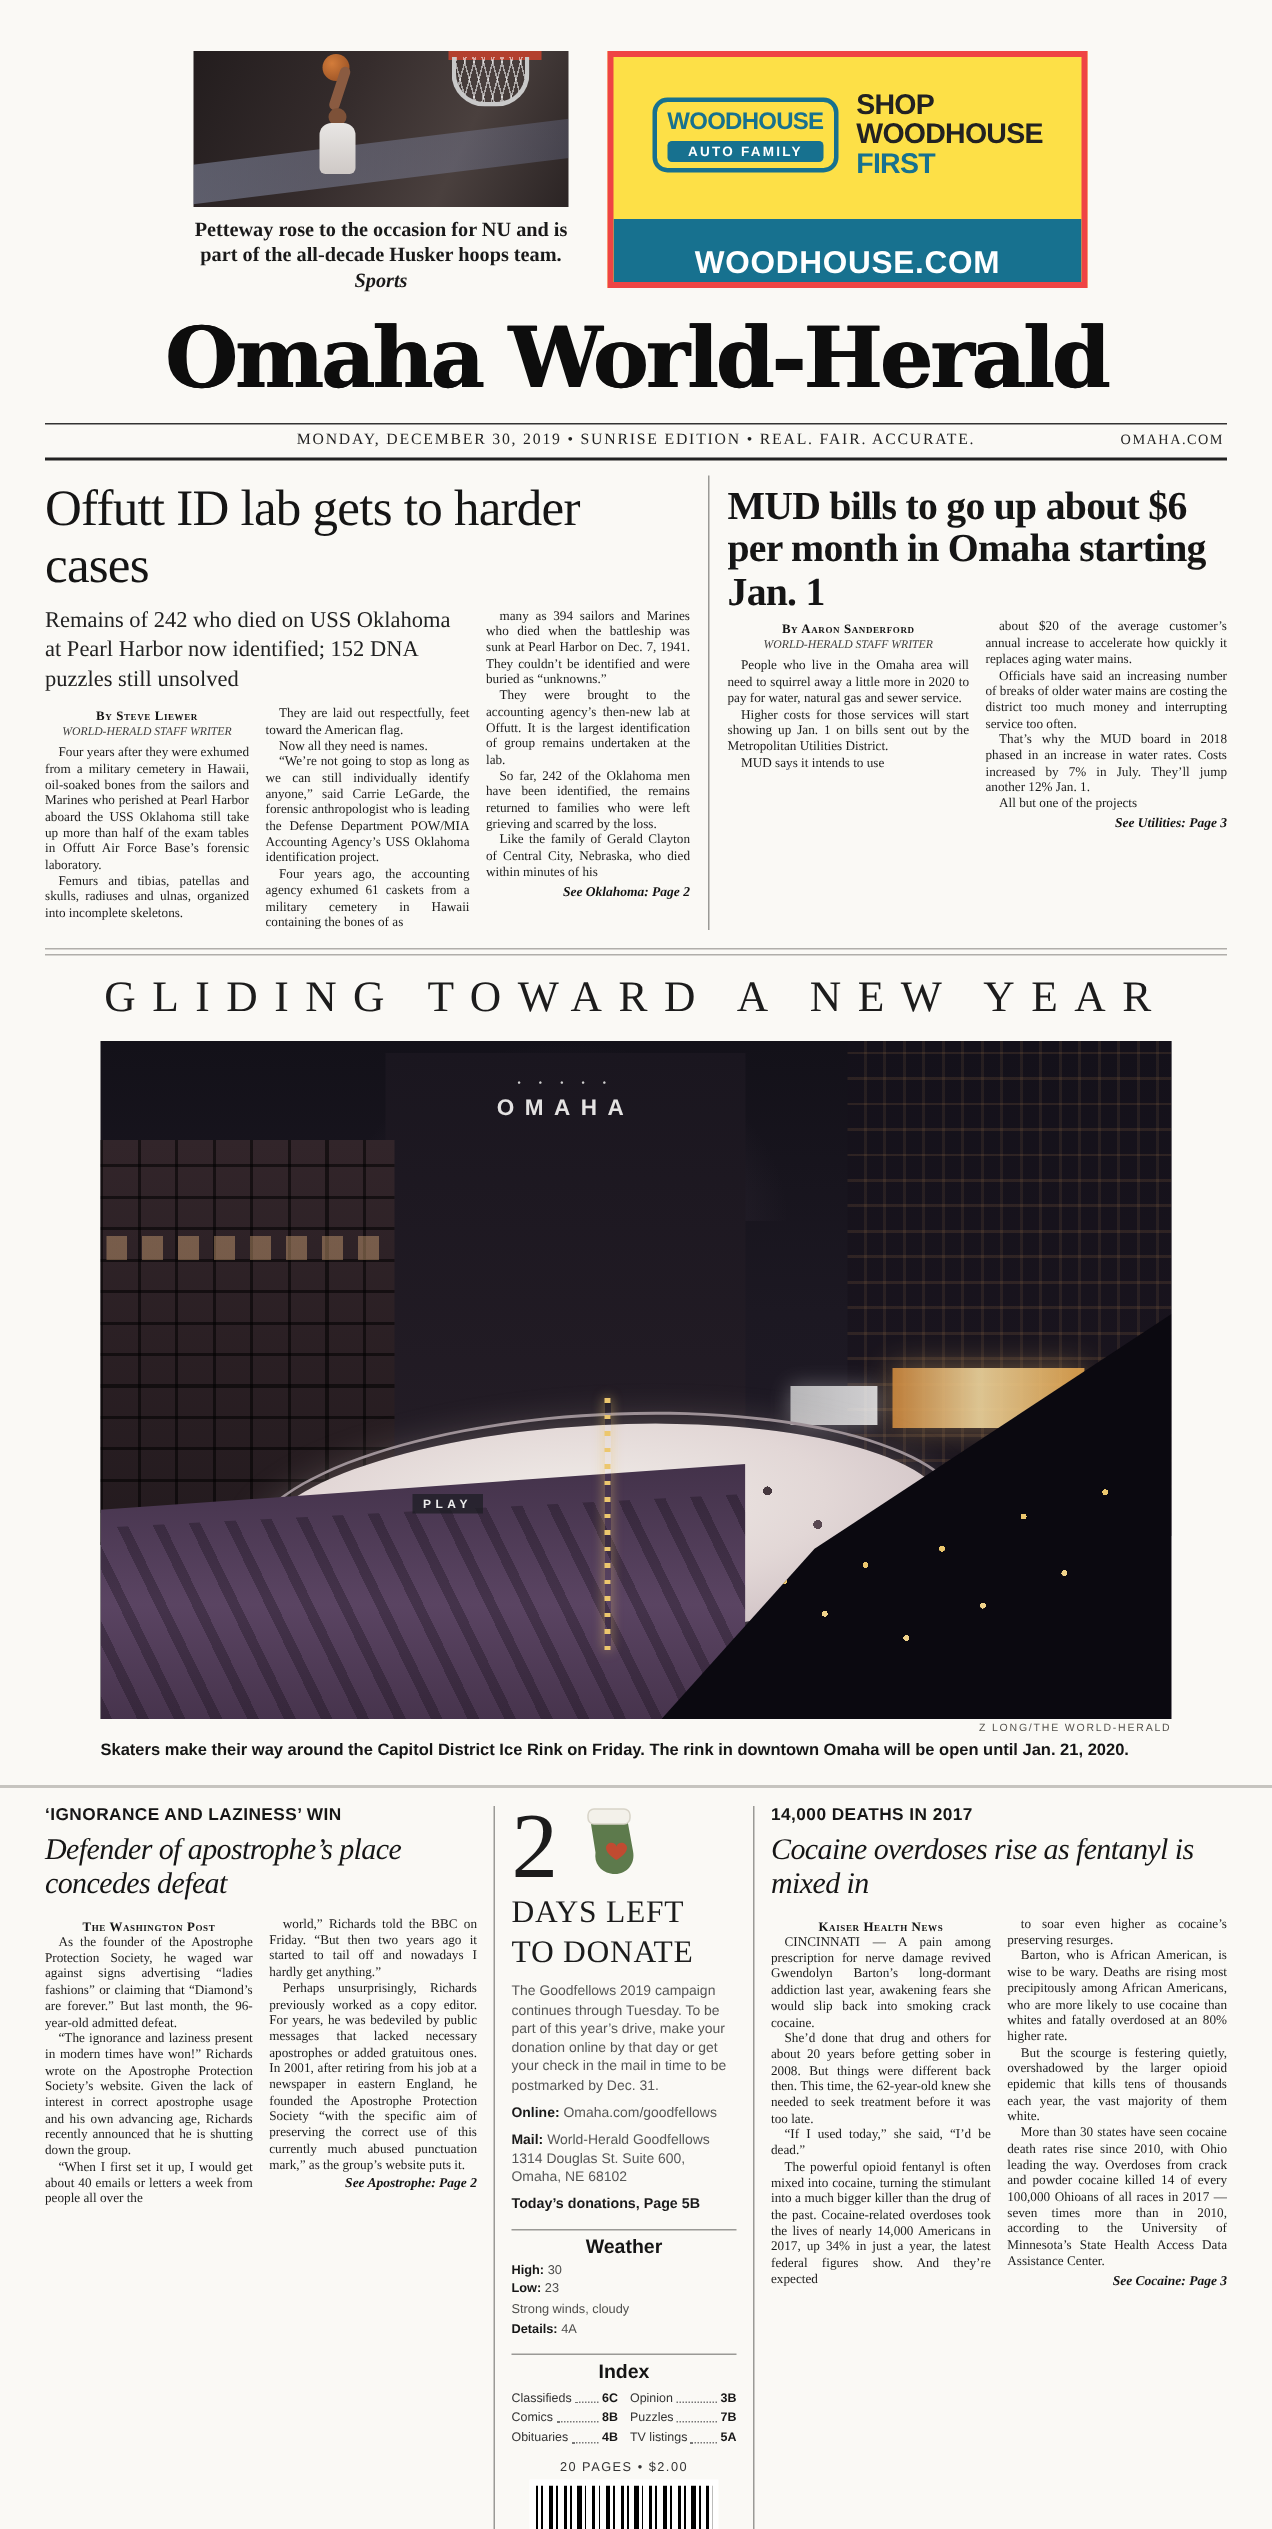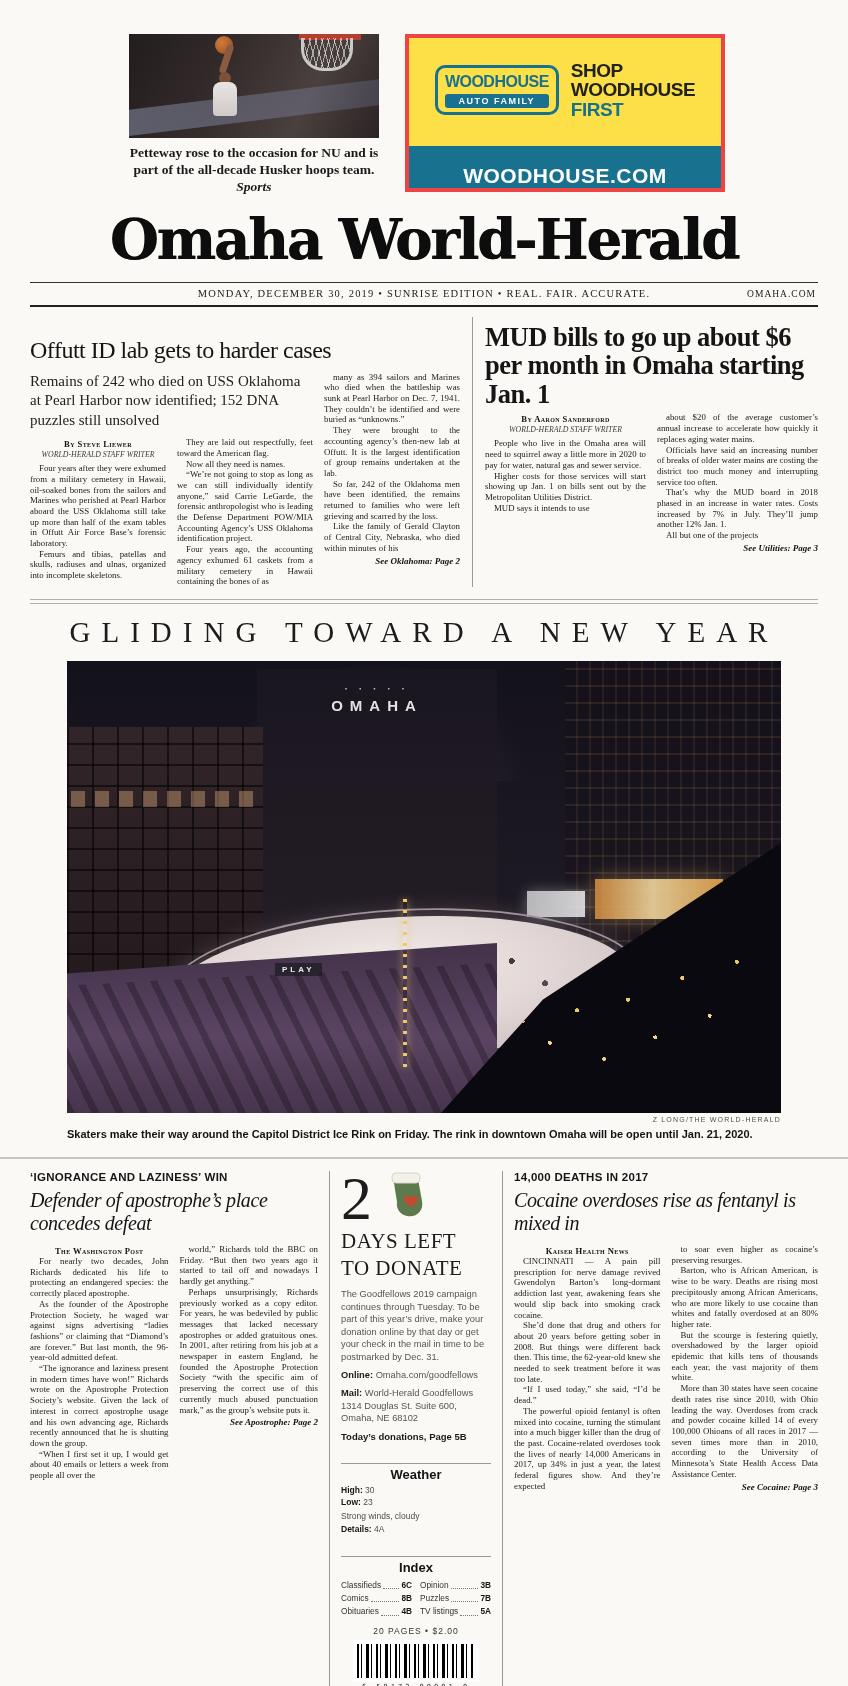--- a/index.html
+++ b/index.html
@@ -45,21 +45,21 @@
   .byline-org{text-align:center;font-size:7.8px;font-style:italic;font-variant:small-caps;color:#3d3d3d;margin:1px 0 4px;}
   .cols{display:flex;gap:11px;}
   .col{flex:1;min-width:0;}
   .para{margin:0;text-indent:9px;text-align:justify;font-size:8.8px;line-height:10.7px;color:#1b1b1b;}
   .see{font-size:9px;font-weight:bold;font-style:italic;text-align:right;margin-top:2px;}
   .kicker{font:bold 11.5px "Liberation Sans",sans-serif;letter-spacing:0.3px;color:#161616;margin-bottom:6px;}
 
   
   .main-grid{display:grid;grid-template-columns:430px 1px 1fr;column-gap:12px;margin-bottom:12px;}
   .vrule{background:#9a9a96;width:1px;}
-  .offutt-hl{font-size:24px;letter-spacing:-0.5px;margin:20px 0 8px;}
+  .offutt-hl{font-size:34px;letter-spacing:-0.5px;margin:4px 0 8px;}
   .offutt-body{display:flex;gap:11px;}
   .offutt-leftgroup{width:283px;flex:none;}
   .subhead{font-size:15px;line-height:1.3;color:#222;margin:0 0 7px;}
   .mud-hl{font-size:26.5px;line-height:1.08;letter-spacing:-0.5px;font-weight:bold;margin:6px 0 4px;}
 
   
   .double-rule{border-top:1px solid #b0aeaa;border-bottom:1px solid #b0aeaa;height:3px;margin:10px 0 12px;}
   .feature-hl{text-align:center;font-size:29px;letter-spacing:11px;font-weight:normal;color:#1c1c1c;margin:2px 0 12px;}
   .feature-photo{width:714px;height:452px;margin:0 auto;position:relative;overflow:hidden;
      background:linear-gradient(180deg,#131119 0%,#1c1822 40%,#221c28 100%);}
@@ -126,21 +126,21 @@
   .bottom-rule{border-top:2px solid #c6c4bf;margin:16px -30px 0;}
   .bottom-grid{display:grid;grid-template-columns:288px 1px 150px 1px 1fr;column-gap:11px;padding-top:12px;}
   .bottom-hl{font-size:20px;line-height:1.12;letter-spacing:-0.4px;margin:0 0 10px;font-style:italic;}
   .gf-top{display:flex;align-items:flex-start;gap:8px;margin-bottom:2px;}
   .gf-days{font-size:62px;line-height:0.9;font-family:"Liberation Serif",serif;color:#1c1c1c;}
   .gf-line{font-size:21px;letter-spacing:0.5px;color:#1c1c1c;margin-top:2px;}
   .gf-body{font:9.3px/1.35 "Liberation Sans",sans-serif;color:#555;margin-top:7px;}
   .gf-contact{font:9.3px/1.3 "Liberation Sans",sans-serif;color:#555;margin-top:6px;}
   .gf-contact b{color:#1a1a1a;}
   .gf-donations{font:bold 9.5px "Liberation Sans",sans-serif;color:#1a1a1a;margin-top:7px;}
-  .box-header{border-top:1px solid #9a9a96;margin-top:21px;padding-top:3px;text-align:center;
+  .box-header{border-top:1px solid #9a9a96;margin-top:11px;padding-top:3px;text-align:center;
      font:bold 13px "Liberation Sans",sans-serif;color:#141414;}
   .weather-row{display:flex;justify-content:space-between;font:8.5px/1.45 "Liberation Sans",sans-serif;color:#4e4e4c;margin-top:2px;flex-direction:column;}
   .weather-row b{color:#161616;}
   .idx-rows{display:flex;gap:8px;margin-top:4px;}
   .idx-col{flex:1;min-width:0;}
   .idx-row{display:flex;align-items:flex-end;font:8.3px/1.6 "Liberation Sans",sans-serif;color:#333;}
   .idx-dots{flex:1;border-bottom:1px dotted #777;margin:0 2px 3px;}
   .idx-page{font-weight:bold;color:#161616;}
   .pages-line{text-align:center;font:8.5px "Liberation Sans",sans-serif;color:#333;margin-top:7px;letter-spacing:1px;}
   .barcode{width:118px;height:34px;margin:4px auto 0;border:4px solid #fff;background:
@@ -287,21 +287,20 @@
   <div class="bottom-rule"></div>
   <div class="bottom-grid">
 
     <div>
       <div class="kicker">‘IGNORANCE AND LAZINESS’ WIN</div>
       <h2 class="hl bottom-hl">Defender of apostrophe’s place concedes defeat</h2>
       <div class="cols">
         <div class="col">
           <div class="byline">The Washington Post</div>
           <div>
-              <p class="para">For nearly two decades, John Richards dedicated his life to protecting an endangered species: the correctly placed apostrophe.</p>
               <p class="para">As the founder of the Apostrophe Protection Society, he waged war against signs advertising “ladies fashions” or claiming that “Diamond’s are forever.” But last month, the 96-year-old admitted defeat.</p>
               <p class="para">“The ignorance and laziness present in modern times have won!” Richards wrote on the Apostrophe Protection Society’s website. Given the lack of interest in correct apostrophe usage and his own advancing age, Richards recently announced that he is shutting down the group.</p>
               <p class="para">“When I first set it up, I would get about 40 emails or letters a week from people all over the</p>
             </div>
         </div>
         <div class="col">
           <div>
               <p class="para">world,” Richards told the BBC on Friday. “But then two years ago it started to tail off and nowadays I hardly get anything.”</p>
               <p class="para">Perhaps unsurprisingly, Richards previously worked as a copy editor. For years, he was bedeviled by public messages that lacked necessary apostrophes or added gratuitous ones. In 2001, after retiring from his job at a newspaper in eastern England, he founded the Apostrophe Protection Society “with the specific aim of preserving the correct use of this currently much abused punctuation mark,” as the group’s website puts it.</p>
             </div>
@@ -388,21 +387,21 @@
 
     <div class="vrule"></div>
 
     <div>
       <div class="kicker">14,000 DEATHS IN 2017</div>
       <h2 class="hl bottom-hl">Cocaine overdoses rise as fentanyl is mixed in</h2>
       <div class="cols">
         <div class="col">
           <div class="byline">Kaiser Health News</div>
           <div>
-              <p class="para">CINCINNATI — A pain pill prescription for nerve damage revived Gwendolyn Barton’s long-dormant addiction last year, awakening fears she would slip back into smoking crack cocaine.</p>
+              <p class="para">CINCINNATI — A pain among prescription for nerve damage revived Gwendolyn Barton’s long-dormant addiction last year, awakening fears she would slip back into smoking crack cocaine.</p>
               <p class="para">She’d done that drug and others for about 20 years before getting sober in 2008. But things were different back then. This time, the 62-year-old knew she needed to seek treatment before it was too late.</p>
               <p class="para">“If I used today,” she said, “I’d be dead.”</p>
               <p class="para">The powerful opioid fentanyl is often mixed into cocaine, turning the stimulant into a much bigger killer than the drug of the past. Cocaine-related overdoses took the lives of nearly 14,000 Americans in 2017, up 34% in just a year, the latest federal figures show. And they’re expected</p>
             </div>
         </div>
         <div class="col">
           <div>
               <p class="para">to soar even higher as cocaine’s preserving resurges.</p>
               <p class="para">Barton, who is African American, is wise to be wary. Deaths are rising most precipitously among African Americans, who are more likely to use cocaine than whites and fatally overdosed at an 80% higher rate.</p>
               <p class="para">But the scourge is festering quietly, overshadowed by the larger opioid epidemic that kills tens of thousands each year, the vast majority of them white.</p>

